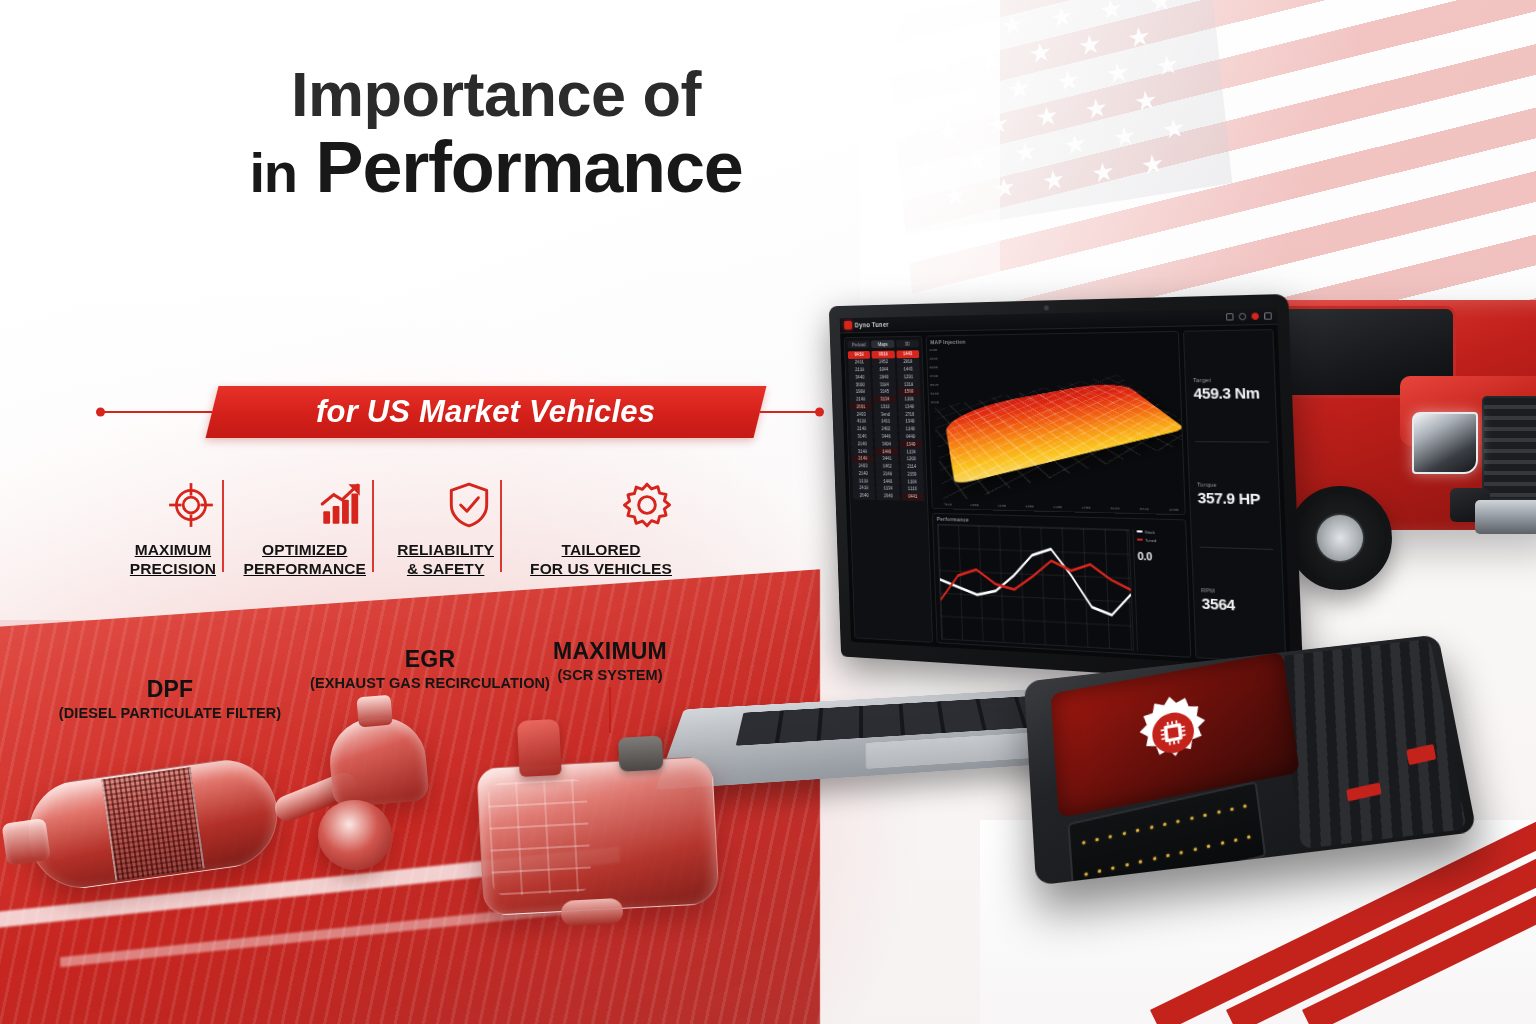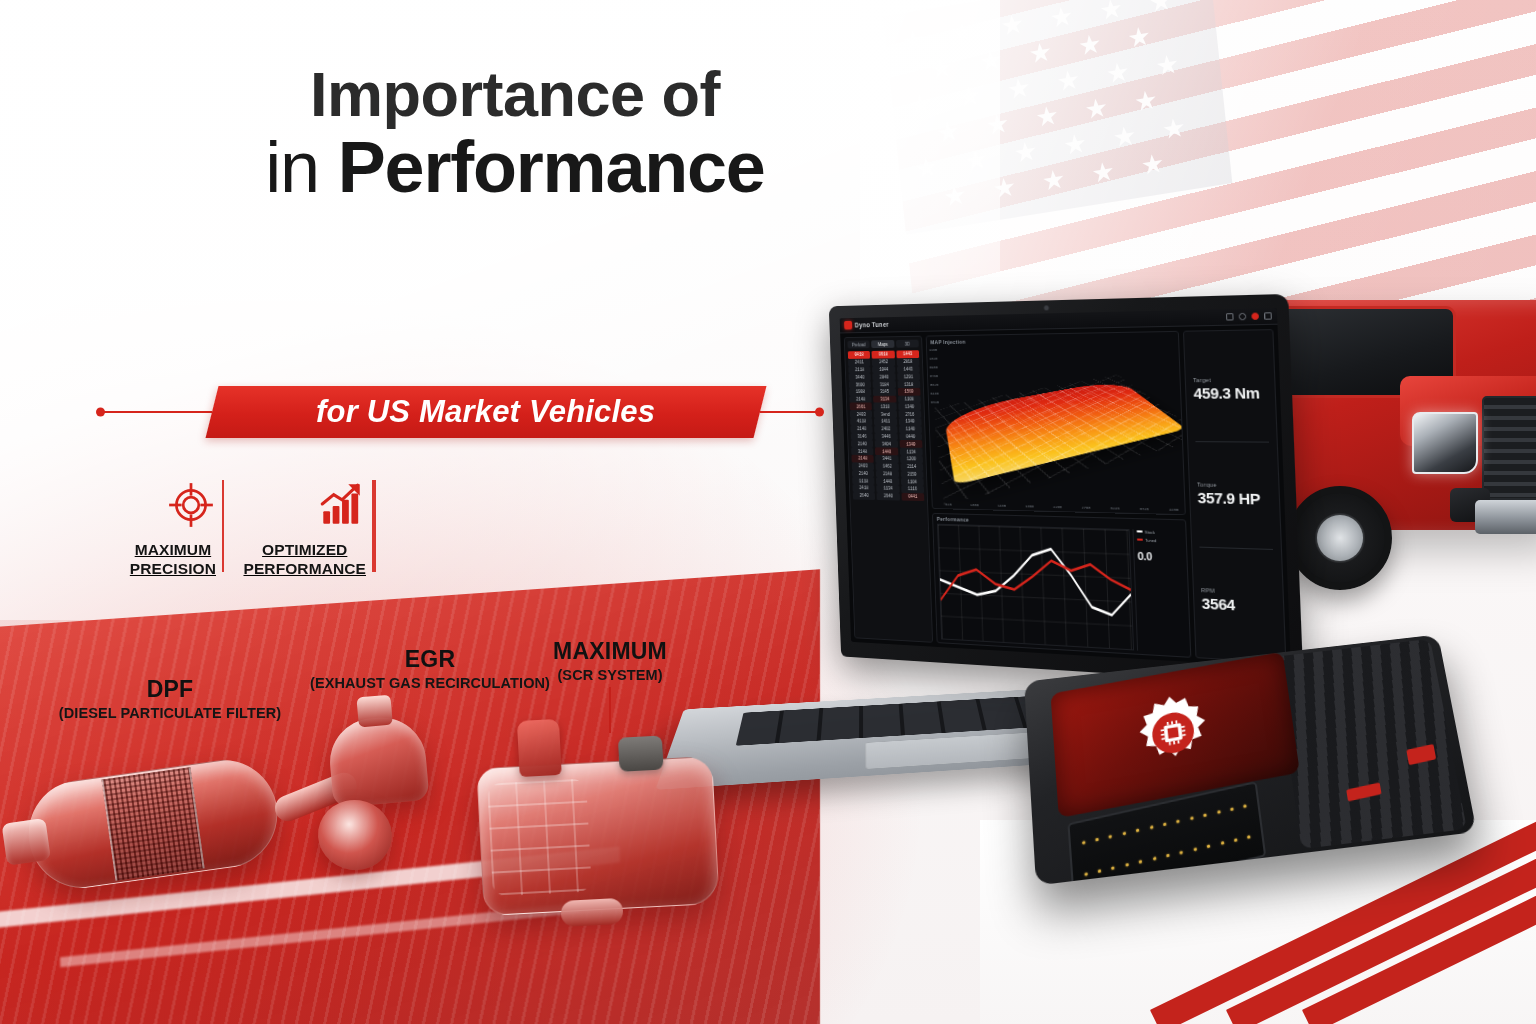--- a/index.html
+++ b/index.html
@@ -83,35 +83,35 @@
   }
   .stripe-d.a { left: 1150px; top: 1010px; width: 470px; height: 26px; }
   .stripe-d.b { left: 1226px; top: 1010px; width: 470px; height: 26px; }
   .stripe-d.c { left: 1302px; top: 1010px; width: 470px; height: 26px; }
   .white-floor-right {
     position: absolute; left: 980px; top: 820px; width: 620px; height: 210px;
     background: linear-gradient(180deg, #ffffff 0%, #f7f5f5 100%);
   }
 
   
-  .title-wrap { position: absolute; left: 100px; top: 62px; width: 830px; }
+  .title-wrap { position: absolute; left: 81px; top: 62px; width: 830px; }
   .t-line1 {
     font-size: 63px; font-weight: 700; color: #2b2b2b; letter-spacing: -0.5px;
     text-align: center; line-height: 1.02;
   }
   .t-line2 {
     font-size: 118px; font-weight: 700; color: #d6251c; letter-spacing: -2.5px;
     line-height: 1.0; text-align: center; margin-top: 2px;
     text-shadow: 0 2px 5px rgba(0,0,0,0.09);
   }
   .t-line3 {
     font-size: 72px; font-weight: 700; color: #181818; letter-spacing: -1.2px;
     line-height: 1.05; text-align: center; margin-top: 4px;
   }
-  .t-line3 .small { font-size: 72px; font-weight: 400; }
+  .t-line3 .small { font-size: 56px; font-weight: 700; }
 
   
   .ribbon-row {
     position: absolute; left: 100px; top: 384px; width: 720px; height: 56px;
     display: flex; align-items: center;
   }
   .rib-line { flex: 0 0 auto; height: 2px; background: #d6251c; position: relative; }
   .rib-line.left { width: 112px; }
   .rib-line.right { width: 60px; }
   .rib-dot {
@@ -865,22 +865,42 @@
           <rect x="34" y="13" width="6.5" height="29" rx="1"></rect>
           <path d="M6 23 L17 14 L25 19 L40 5" stroke="#d6251c" stroke-width="3" fill="none" stroke-linecap="round"></path>
           <path d="M31 4 L42 4 L42 15 Z"></path>
         </svg>
       </div>
       <div class="feat-label">OPTIMIZED
 PERFORMANCE</div>
     </div>
     <div class="feat-div"></div>
 
+    <div class="feat" style="width:126px">
+      <div class="feat-icon">
+        <svg width="50" height="50" viewBox="0 0 48 48" fill="none" stroke="#d6251c" stroke-width="2.8" stroke-linejoin="round">
+          <path d="M24 4 L41 10 V24 C41 34 33 41 24 44 C15 41 7 34 7 24 V10 Z"></path>
+          <path d="M16 24 L22 30 L33 17" stroke-linecap="round"></path>
+        </svg>
+      </div>
+      <div class="feat-label">RELIABILITY
+&amp; SAFETY</div>
+    </div>
     <div class="feat-div"></div>
 
+    <div class="feat" style="width:176px">
+      <div class="feat-icon">
+        <svg width="50" height="50" viewBox="0 0 48 48" fill="none" stroke="#d6251c" stroke-width="2.8" stroke-linejoin="round">
+          <path d="M24 4 l4.4 4.6 6-2.2 1.7 6.2 6.2 1.2 -1.6 6.1 5 3.9 -5 3.9 1.6 6.1 -6.2 1.2 -1.7 6.2 -6-2.2 L24 44 l-4.4-4.6 -6 2.2 -1.7-6.2 -6.2-1.2 1.6-6.1 -5-3.9 5-3.9 -1.6-6.1 6.2-1.2 1.7-6.2 6 2.2z"></path>
+          <circle cx="24" cy="24" r="8"></circle>
+        </svg>
+      </div>
+      <div class="feat-label">TAILORED
+FOR US VEHICLES</div>
+    </div>
   </div>
 
   <div class="callout" style="left:300px;top:646px;width:260px;">
     <div class="c-title">EGR</div>
     <div class="c-sub">(EXHAUST GAS RECIRCULATION)</div>
   </div>
 
   <div class="callout" style="left:40px;top:676px;width:260px;">
     <div class="c-title">DPF</div>
     <div class="c-sub">(DIESEL PARTICULATE FILTER)</div>

